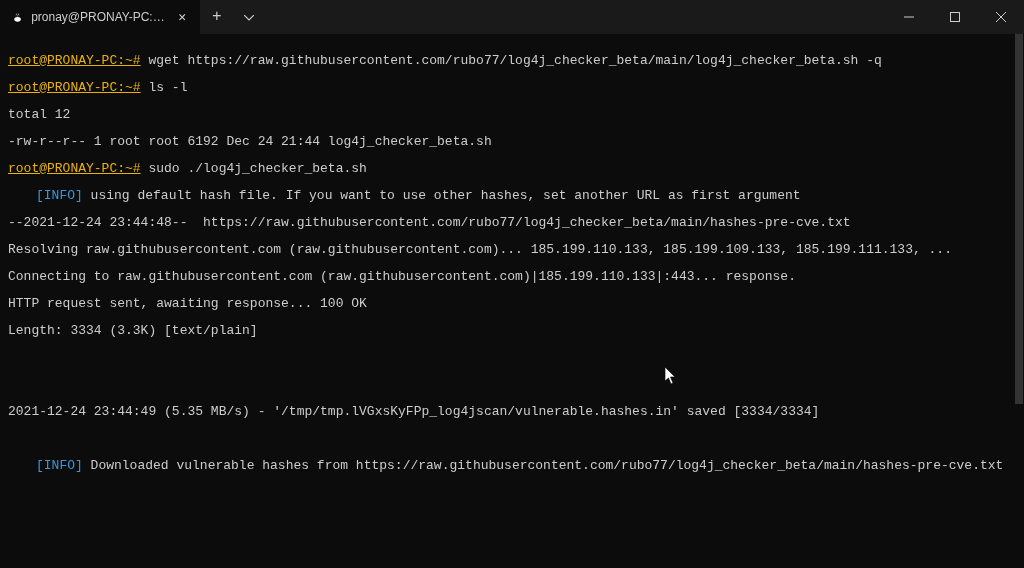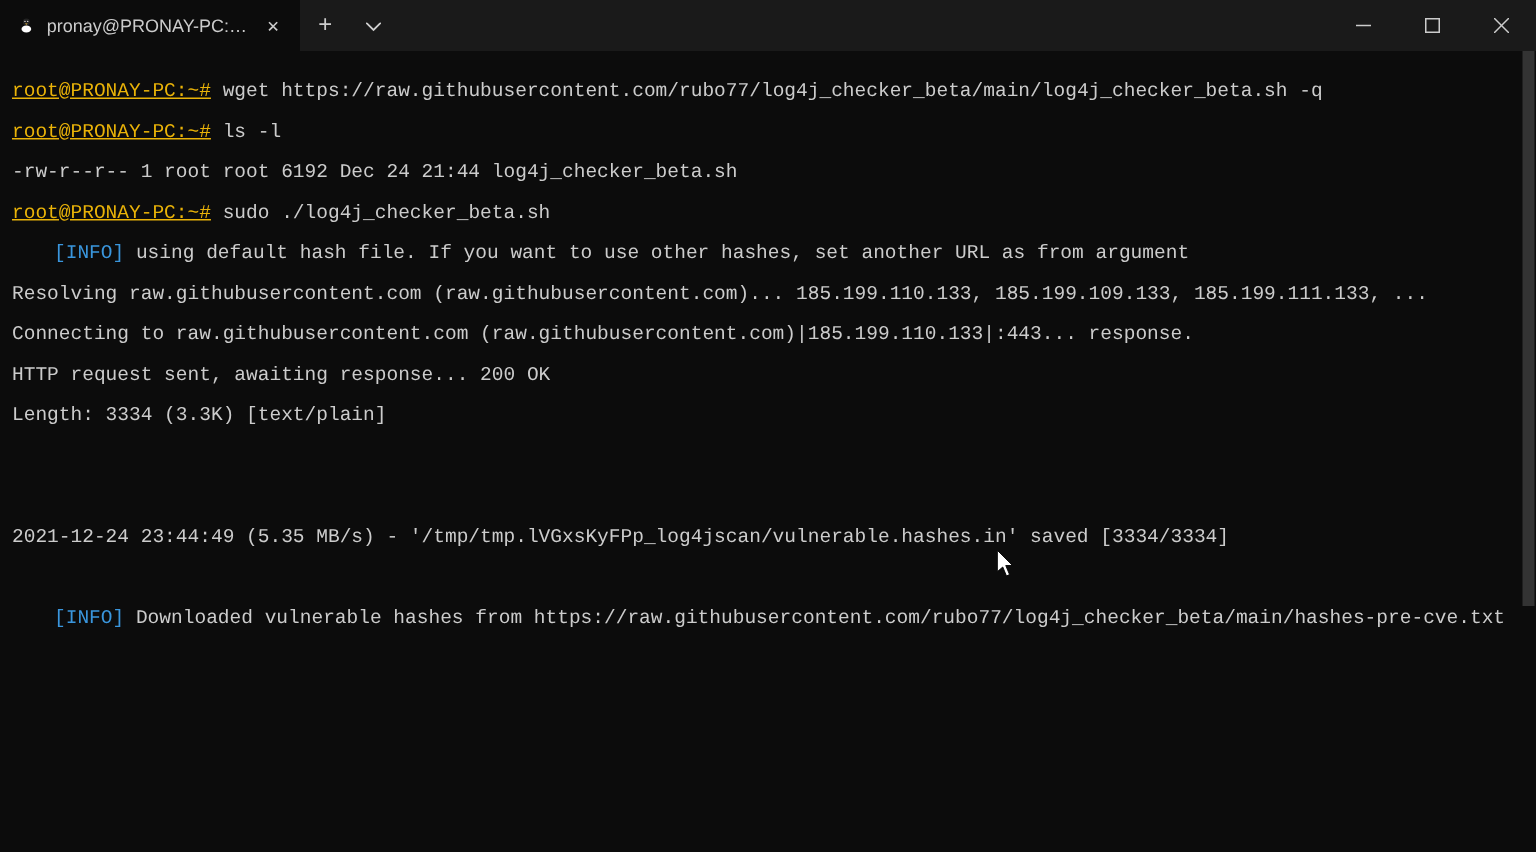--- a/index.html
+++ b/index.html
@@ -64,26 +64,28 @@
           <line x1="0" y1="0" x2="10" y2="10" stroke="#ccc" stroke-width="1"></line>
           <line x1="10" y1="0" x2="0" y2="10" stroke="#ccc" stroke-width="1"></line>
         </svg>
       </div>
   </div>
 </div>
 
 <div class="terminal">
 <span class="line"><span class="prompt">root@PRONAY-PC:~#</span><span> wget https://raw.githubusercontent.com/rubo77/log4j_checker_beta/main/log4j_checker_beta.sh -q</span></span>
 <span class="line"><span class="prompt">root@PRONAY-PC:~#</span><span> ls -l</span></span>
+<span class="line">total 12</span>
 <span class="line">-rw-r--r-- 1 root root 6192 Dec 24 21:44 log4j_checker_beta.sh</span>
 <span class="line"><span class="prompt">root@PRONAY-PC:~#</span><span> sudo ./log4j_checker_beta.sh</span></span>
-<span class="line"><span class="info-tag">[INFO]</span><span> using default hash file. If you want to use other hashes, set another URL as from argument</span></span>
+<span class="line"><span class="info-tag">[INFO]</span><span> using default hash file. If you want to use other hashes, set another URL as first argument</span></span>
+<span class="line">--2021-12-24 23:44:48--  https://raw.githubusercontent.com/rubo77/log4j_checker_beta/main/hashes-pre-cve.txt</span>
 <span class="line">Resolving raw.githubusercontent.com (raw.githubusercontent.com)... 185.199.110.133, 185.199.109.133, 185.199.111.133, ...</span>
 <span class="line">Connecting to raw.githubusercontent.com (raw.githubusercontent.com)|185.199.110.133|:443... response.</span>
-<span class="line">HTTP request sent, awaiting response... 200 OK</span>
+<span class="line">HTTP request sent, awaiting response... 100 OK</span>
 <span class="line">Length: 3334 (3.3K) [text/plain]</span>
 <span class="line"> </span>
 <span class="line"> </span>
 <span class="line">2021-12-24 23:44:49 (5.35 MB/s) - '/tmp/tmp.lVGxsKyFPp_log4jscan/vulnerable.hashes.in' saved [3334/3334]</span>
 <span class="line"> </span>
 <span class="line"><span class="info-tag">[INFO]</span><span> Downloaded vulnerable hashes from https://raw.githubusercontent.com/rubo77/log4j_checker_beta/main/hashes-pre-cve.txt</span></span>
 
 
 
 

